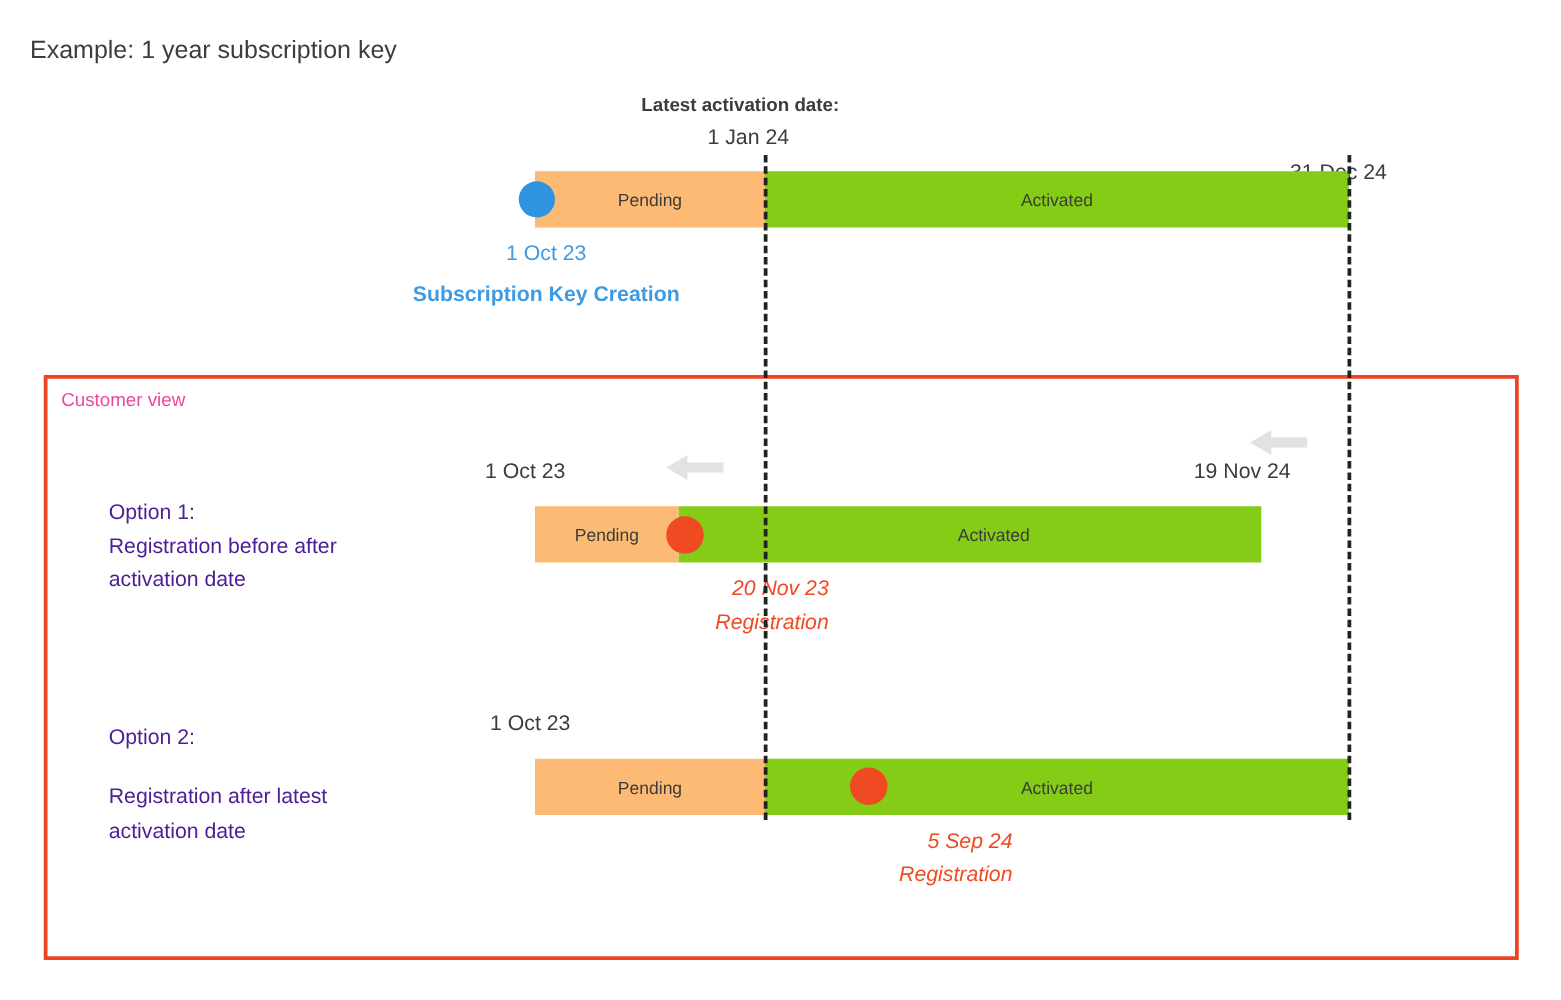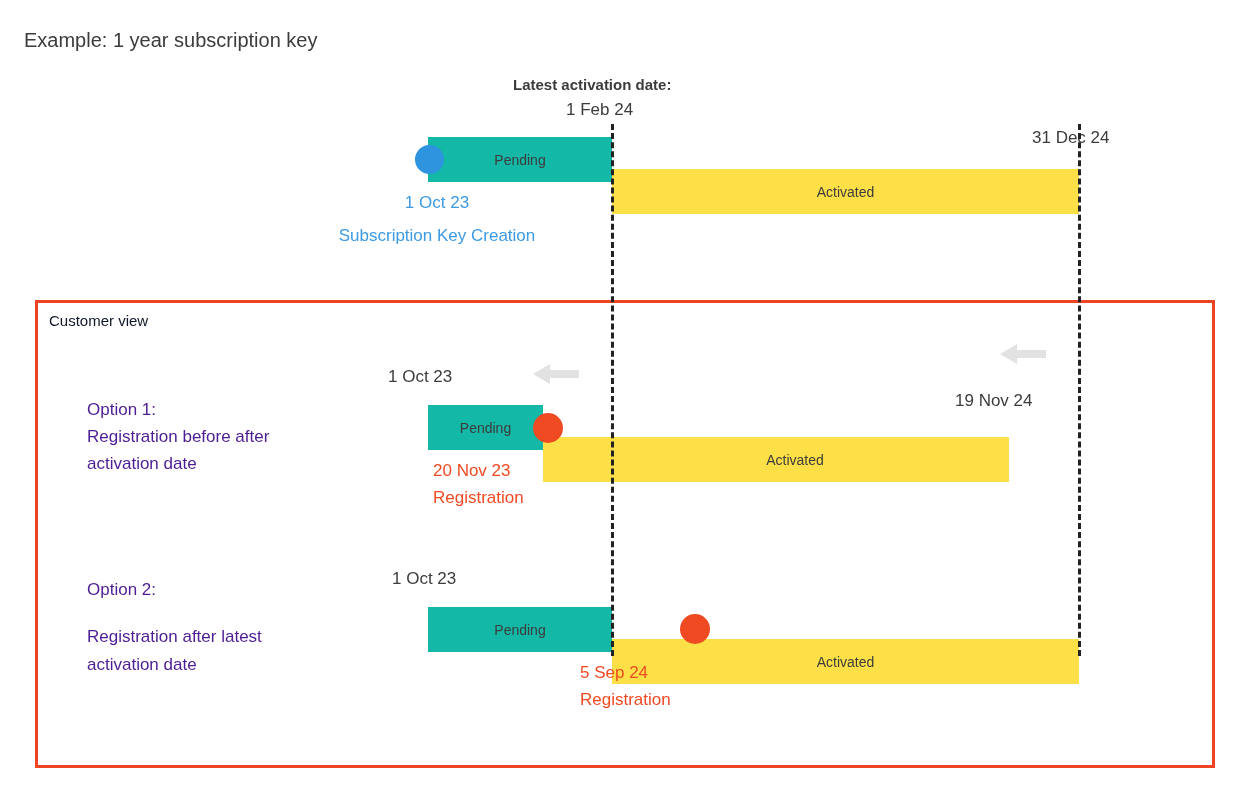--- a/index.html
+++ b/index.html
@@ -14,26 +14,26 @@
   .abs{position:absolute;}
 
   #page-title{
     left:24px; top:29px;
     font-size:20px; color:#3c3c3c;
     white-space:nowrap;
   }
 
   
   .bar-pending{
-    background:#14b8a6;
+    background:#fdba74;
     display:flex;align-items:center;justify-content:center;
   }
   .bar-activated{
-    background:#fde047;
-    display:flex;align-items:center;justify-content:center;margin-top:32px;
+    background:#84cc16;
+    display:flex;align-items:center;justify-content:center;
   }
   .bar-label{
     font-size:14px;color:#3c3c3c;white-space:nowrap;
   }
 
   
   .dash-line{
     width:0;
     border-left:3px dashed #222222;
   }
@@ -49,78 +49,78 @@
   .cap{
     font-size:17px;color:#3c3c3c;white-space:nowrap;
   }
   .cap-small{
     font-size:15px;color:#3c3c3c;white-space:nowrap;
   }
   .cap-blue{
     font-size:17px;color:#3d9ae3;white-space:nowrap;text-align:center;
   }
   .cap-red{
-    font-size:17px;color:#f04a23;white-space:nowrap;text-align:left;
+    font-size:17px;color:#f04a23;white-space:nowrap;text-align:right;font-style:italic;
   }
 
   
   #customer-frame{
     left:35px; top:300px;
     width:1180px; height:468px;
     border:3px solid #ee4423;
     box-sizing:border-box;
   }
   #customer-view-label{
     left:49px; top:312px;
-    font-size:15px; color:#0f172a; white-space:nowrap;
+    font-size:15px; color:#ec4899; white-space:nowrap;
   }
 
   
   .opt-text{
     font-size:17px; color:#4c1d95; line-height:27px; white-space:nowrap;
   }
 
   
   .arrow{ display:block; }
 </style>
 </head>
 <body>
 
 <div class="abs" id="page-title">Example: 1 year subscription key</div>
 
 <div class="abs cap-small" style="left:513px; top:76px;font-weight:bold;">Latest activation date:</div>
 
-<div class="abs cap" style="left:566px; top:100px;">1 Feb 24</div>
+<div class="abs cap" style="left:566px; top:100px;">1 Jan 24</div>
 
 <div class="abs cap" style="left:1032px; top:100px;margin-top:28px;">31 Dec 24</div>
 
 <div class="abs bar-pending" style="left:428px; top:137px; width:184px; height:45px;">
   <span class="bar-label">Pending</span>
 </div>
 
 <div class="abs bar-activated" style="left:612px; top:137px; width:467px; height:45px;">
   <span class="bar-label">Activated</span>
 </div>
 
 <div class="abs dot dot-blue" style="left:415px; top:145px; width:29px; height:29px;"></div>
 
 <div class="abs cap-blue" style="left:322px; top:193px; width:230px;">1 Oct 23</div>
-<div class="abs cap-blue" style="left:322px; top:226px; width:230px;">Subscription Key Creation</div>
+<div class="abs cap-blue" style="left:322px; top:226px; width:230px;font-weight:bold;">Subscription Key Creation</div>
 
 <div class="abs" id="customer-frame"></div>
 
 <div class="abs" id="customer-view-label">Customer view</div>
 
 <div class="abs opt-text" style="left:87px; top:396px;">Option 1:</div>
 <div class="abs opt-text" style="left:87px; top:423px;">Registration before after</div>
 <div class="abs opt-text" style="left:87px; top:450px;">activation date</div>
 
 <div class="abs cap" style="left:388px; top:367px;">1 Oct 23</div>
 
-<div class="abs cap" style="left:955px; top:367px;margin-top:24px;">19 Nov 24</div>
+<div class="abs cap" style="left:955px; top:367px;">19 Nov 24</div>
 
 <div class="abs" style="left:533px; top:361px;">
   <svg class="arrow" width="46" height="26" viewBox="0 0 46 26" aria-hidden="true">
     <polygon points="0,13 17,3 17,9 46,9 46,17 17,17 17,23" fill="#e2e2e2"></polygon>
   </svg>
 </div>
 <div class="abs" style="left:1000px; top:341px;">
   <svg class="arrow" width="46" height="26" viewBox="0 0 46 26" aria-hidden="true">
     <polygon points="0,13 17,3 17,9 46,9 46,17 17,17 17,23" fill="#e2e2e2"></polygon>
   </svg>

